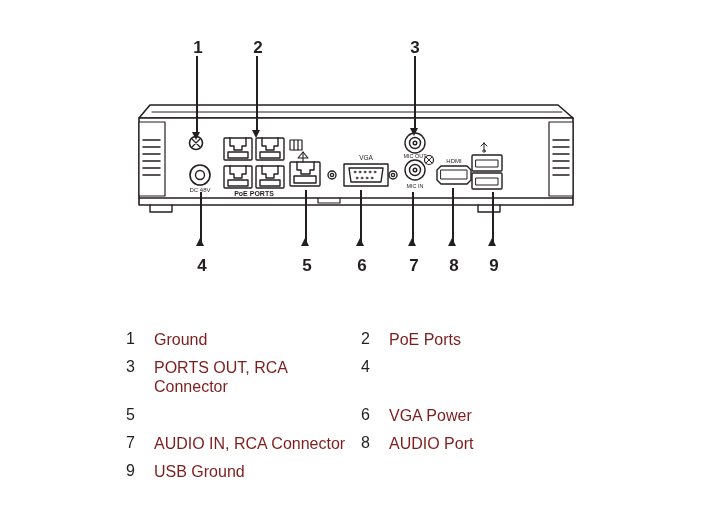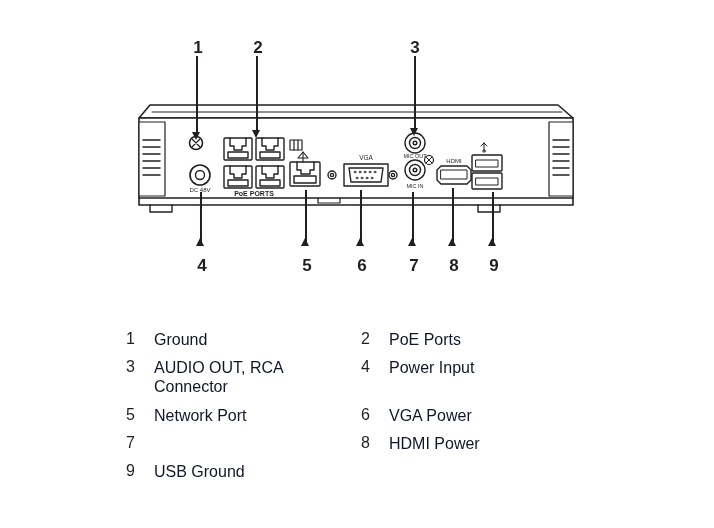--- a/index.html
+++ b/index.html
@@ -73,21 +73,21 @@
     width: 50%;
   }
   .legend-num {
     width: 28px;
     flex: 0 0 28px;
     font-size: 16px;
     color: #231f20;
   }
   .legend-label {
     font-size: 16px;
-    color: #0f172a;
+    color: #7f1d1d;
     line-height: 1.2;
   }
 </style>
 </head>
 <body>
 
 <svg id="device-illustration" viewBox="0 0 714 300" xmlns="http://www.w3.org/2000/svg">
   <g fill="none" stroke="#231f20" stroke-width="1.6" stroke-linejoin="round" stroke-linecap="round">
 
     <path d="M139 118 L150 105 L558 105 L573 118 Z" fill="#ffffff"></path>
@@ -272,46 +272,45 @@
     </div>
     <div class="legend-cell">
       <span class="legend-num">2</span>
       <span class="legend-label">PoE Ports</span>
     </div>
   </div>
 
   <div class="legend-row">
     <div class="legend-cell">
       <span class="legend-num">3</span>
-      <span class="legend-label">AUDIO OUT, RCA Connector</span>
+      <span class="legend-label">PORTS OUT, RCA Connector</span>
     </div>
     <div class="legend-cell">
       <span class="legend-num">4</span>
-      <span class="legend-label">Power Input</span>
     </div>
   </div>
 
   <div class="legend-row">
     <div class="legend-cell">
       <span class="legend-num">5</span>
-      <span class="legend-label">Network Port</span>
     </div>
     <div class="legend-cell">
       <span class="legend-num">6</span>
       <span class="legend-label">VGA Power</span>
     </div>
   </div>
 
   <div class="legend-row">
     <div class="legend-cell">
       <span class="legend-num">7</span>
+      <span class="legend-label">AUDIO IN, RCA Connector</span>
     </div>
     <div class="legend-cell">
       <span class="legend-num">8</span>
-      <span class="legend-label">HDMI Power</span>
+      <span class="legend-label">AUDIO Port</span>
     </div>
   </div>
 
   <div class="legend-row">
     <div class="legend-cell">
       <span class="legend-num">9</span>
       <span class="legend-label">USB Ground</span>
     </div>
     <div class="legend-cell">
       <span class="legend-num"></span>

